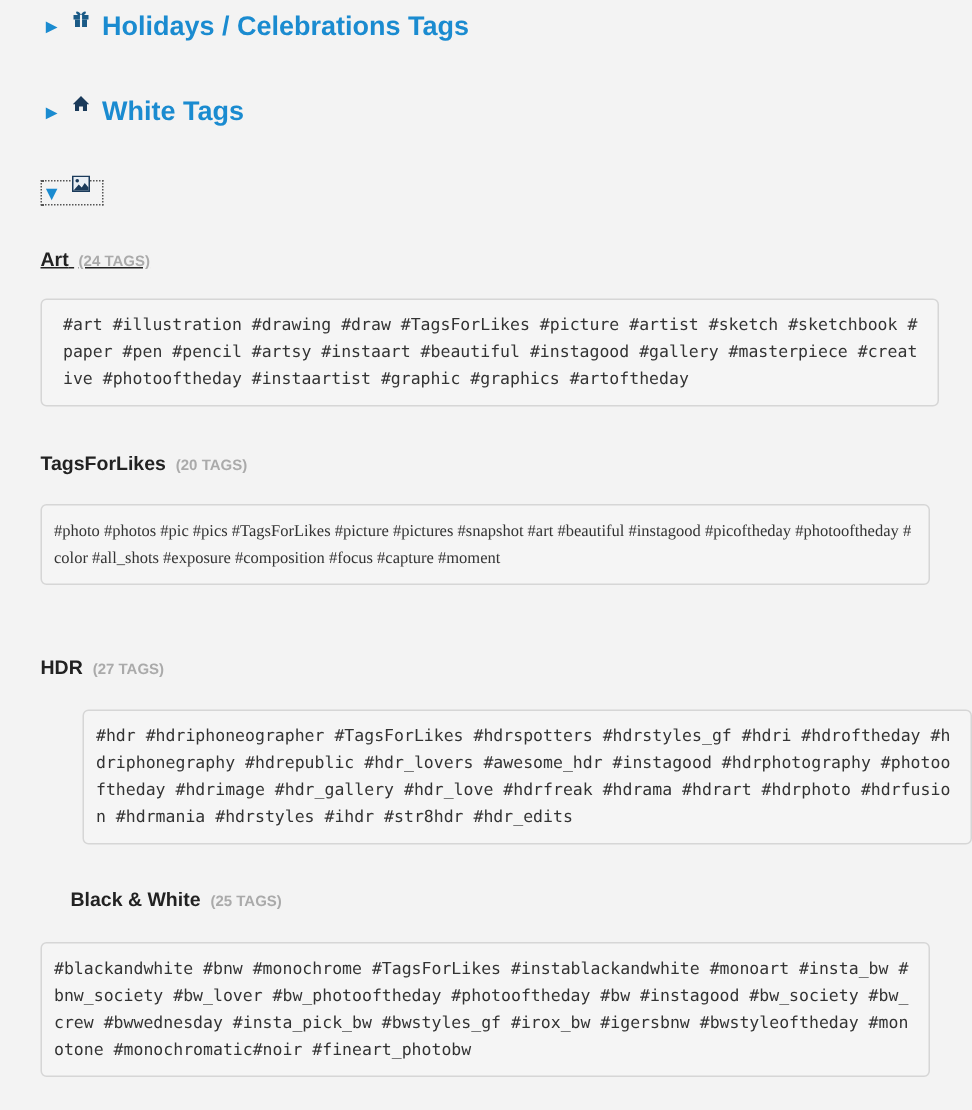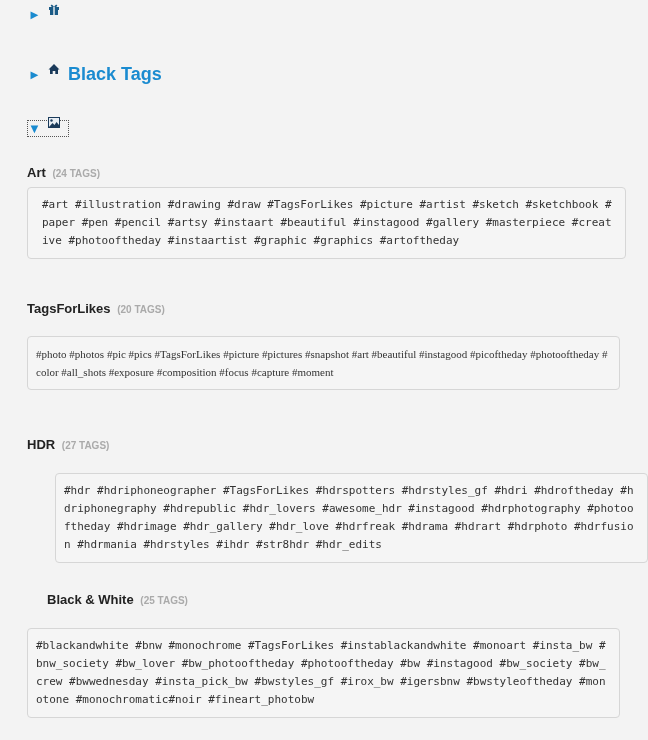--- a/index.html
+++ b/index.html
@@ -89,49 +89,50 @@
     <span class="arrow">►</span>
     <span class="sec-icon">
       <svg width="12" height="12" viewBox="0 0 12 12">
         <rect x="1" y="4" width="10" height="3" fill="#1a5a86"></rect>
         <rect x="2" y="7" width="8" height="5" fill="#1a5a86"></rect>
         <rect x="5.3" y="4" width="1.4" height="8" fill="#f3f3f3"></rect>
         <path d="M6 4 C4 0, 1 2, 4 4 Z" fill="#1a5a86"></path>
         <path d="M6 4 C8 0, 11 2, 8 4 Z" fill="#1a5a86"></path>
       </svg>
     </span>
+    <span>Holidays / Celebrations Tags</span>
   </div>
 
   <div class="section-toggle" style="top:64px;">
     <span class="arrow">►</span>
     <span class="sec-icon">
       <svg width="12" height="12" viewBox="0 0 12 12">
         <path d="M6 1 L11.5 6.5 L10 6.5 L10 11 L7.3 11 L7.3 8 L4.7 8 L4.7 11 L2 11 L2 6.5 L0.5 6.5 Z" fill="#1a3a5a"></path>
       </svg>
     </span>
-    <span>Black Tags</span>
+    <span>White Tags</span>
   </div>
 
   <div class="section-toggle active" style="top:121px;">
     <span class="arrow">▼</span>
     <span class="sec-icon">
       <svg width="12" height="11" viewBox="0 0 12 11">
         <rect x="0" y="0" width="12" height="11" fill="#1a3a5a"></rect>
         <rect x="1" y="1" width="10" height="9" fill="#e8eef4"></rect>
         <circle cx="3.5" cy="3.5" r="1.2" fill="#1a3a5a"></circle>
         <path d="M1 10 L4.5 6 L6.5 8 L8.5 5 L11 8 L11 10 Z" fill="#1a3a5a"></path>
       </svg>
     </span>
   </div>
 
-  <div class="sub-heading" style="top:165px;">
+  <div class="sub-heading" style="top:165px;text-decoration:underline;">
     <span>Art</span>
     <span class="tag-count">(24 TAGS)</span>
   </div>
-  <div class="tag-box" style="top:187px;padding-left:14px;">#art #illustration #drawing #draw #TagsForLikes #picture #artist #sketch #sketchbook #paper #pen #pencil #artsy #instaart #beautiful #instagood #gallery #masterpiece #creative #photooftheday #instaartist #graphic #graphics #artoftheday</div>
+  <div class="tag-box" style="top:199px;padding-left:14px;">#art #illustration #drawing #draw #TagsForLikes #picture #artist #sketch #sketchbook #paper #pen #pencil #artsy #instaart #beautiful #instagood #gallery #masterpiece #creative #photooftheday #instaartist #graphic #graphics #artoftheday</div>
 
   <div class="sub-heading" style="top:301px;">
     <span>TagsForLikes</span>
     <span class="tag-count">(20 TAGS)</span>
   </div>
   <div class="tag-box" style="top:336px;font-family:Liberation Serif, serif;">#photo #photos #pic #pics #TagsForLikes #picture #pictures #snapshot #art #beautiful #instagood #picoftheday #photooftheday #color #all_shots #exposure #composition #focus #capture #moment</div>
 
   <div class="sub-heading" style="top:437px;">
     <span>HDR</span>
     <span class="tag-count">(27 TAGS)</span>

